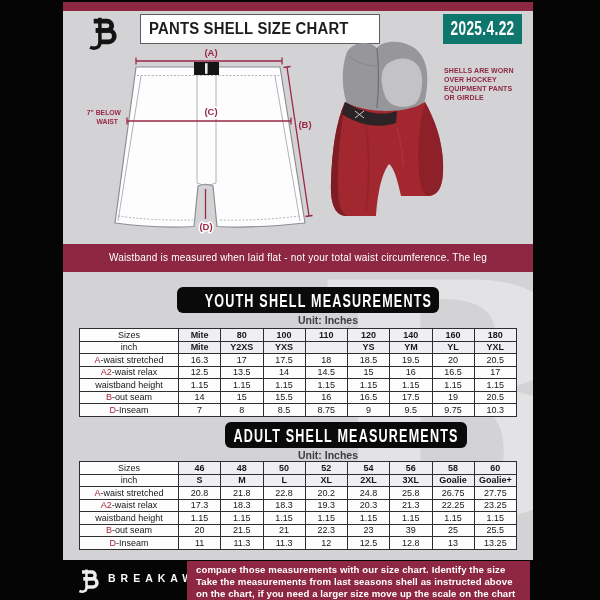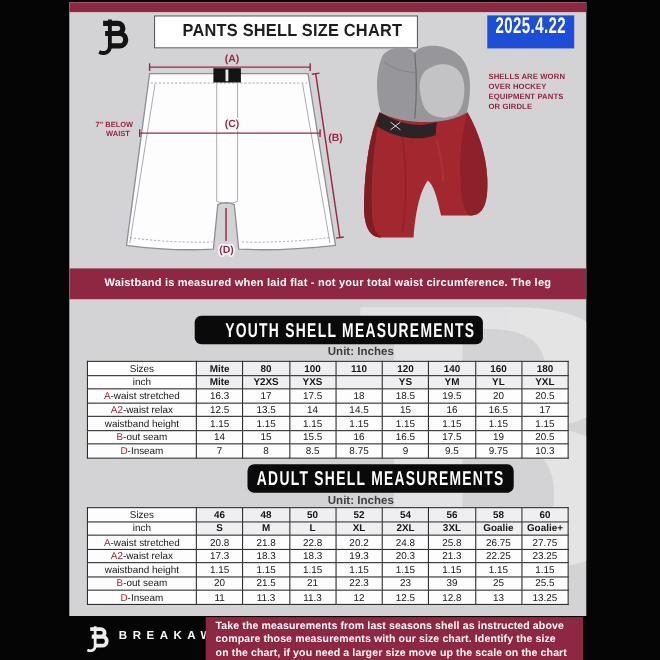--- a/index.html
+++ b/index.html
@@ -14,50 +14,50 @@
     position:absolute;left:63px;top:2px;width:470px;height:558px;
     background:#d3d3d5;overflow:hidden;
   }
   .flyer > *{position:absolute;z-index:1;}
   .top-strip{left:0;top:0;width:470px;height:9px;background:#8e2742;}
   
   .logo-hdr{left:22px;top:11px;width:38px;height:37px;color:#131313;}
   .title-box{
     left:77px;top:12px;width:240px;height:30px;background:#ffffff;
     border:1px solid #5d5d60;box-sizing:border-box;
-    display:flex;align-items:center;padding-left:25px;
+    display:flex;align-items:center;padding-left:8px;
   }
   .title-box span{
     font-size:15.5px;font-weight:bold;color:#1d1d1f;letter-spacing:.2px;
     transform:scale(.96,1.02);transform-origin:left center;white-space:nowrap;
   }
   .date-box{
-    left:380px;top:12px;width:79px;height:30px;background:#1d4ed8;
-    display:flex;justify-content:center;
+    left:380px;top:12px;width:79px;height:30px;background:#0f766e;
+    display:flex;align-items:center;justify-content:center;
   }
   .date-box span{
     color:#fff;font-size:19px;font-weight:bold;white-space:nowrap;
     transform:scale(.72,1.08);letter-spacing:.5px;
   }
   
   .shorts-svg{left:20px;top:43px;width:255px;height:192px;}
   .pants-svg{left:262px;top:36px;width:125px;height:200px;}
   svg text{font-family:"Liberation Sans",sans-serif;}
   .dlabel{font-weight:bold;font-size:9.5px;fill:#992745;paint-order:stroke;stroke-linejoin:round;}
   .halo-bg{stroke:#d3d3d5;stroke-width:3px;}
   .halo-wh{stroke:#fdfdfe;stroke-width:3px;}
   .wnote{font-weight:bold;font-size:6.8px;fill:#992745;}
   .photo-note{
     left:381px;top:64px;width:88px;color:#8e2742;
     font-size:7px;font-weight:bold;line-height:9px;letter-spacing:.1px;
   }
   
   .notice{
     left:0;top:242px;width:470px;height:28px;background:#8e2742;
-    color:#fff;font-size:10px;font-weight:bold;line-height:12.8px;
+    color:#fff;font-size:10px;font-weight:normal;line-height:12.8px;
     display:flex;flex-direction:column;align-items:center;justify-content:center;
     text-align:center;letter-spacing:.2px;
   }
   
   .watermark{
     z-index:0;right:-58px;top:252px;font-family:"DejaVu Serif",serif;
     font-weight:bold;font-size:330px;line-height:300px;color:#ffffff;opacity:.38;
     pointer-events:none;
   }
   
@@ -386,16 +386,16 @@
 
 <svg class="footer-brand-logo" viewBox="0 0 36 36">
   <g fill="none" stroke="currentColor">
     <path d="M8,8 h13 a4.5,4.5 0 0 1 0,9 h-11" stroke-width="4.6"></path>
     <path d="M10,17 h12.5 a5.5,5.5 0 0 1 0,11 h-8.5" stroke-width="4.6"></path>
     <path d="M14,4.5 v24 c0,5 -4.5,7 -9.5,4.8" stroke-width="3.4"></path>
   </g>
 </svg>
 <span class="footer-brand-text">BREAKAWAY</span>
 <div class="footer-note">
+  <div>compare those measurements  with our size chart. Identify the size</div>
   <div>Take the measurements from last seasons shell as instructed above</div>
-  <div>compare those measurements  with our size chart. Identify the size</div>
   <div>on the chart, if you need a larger size move up the scale on the chart</div>
 </div>
 
 </body></html>

